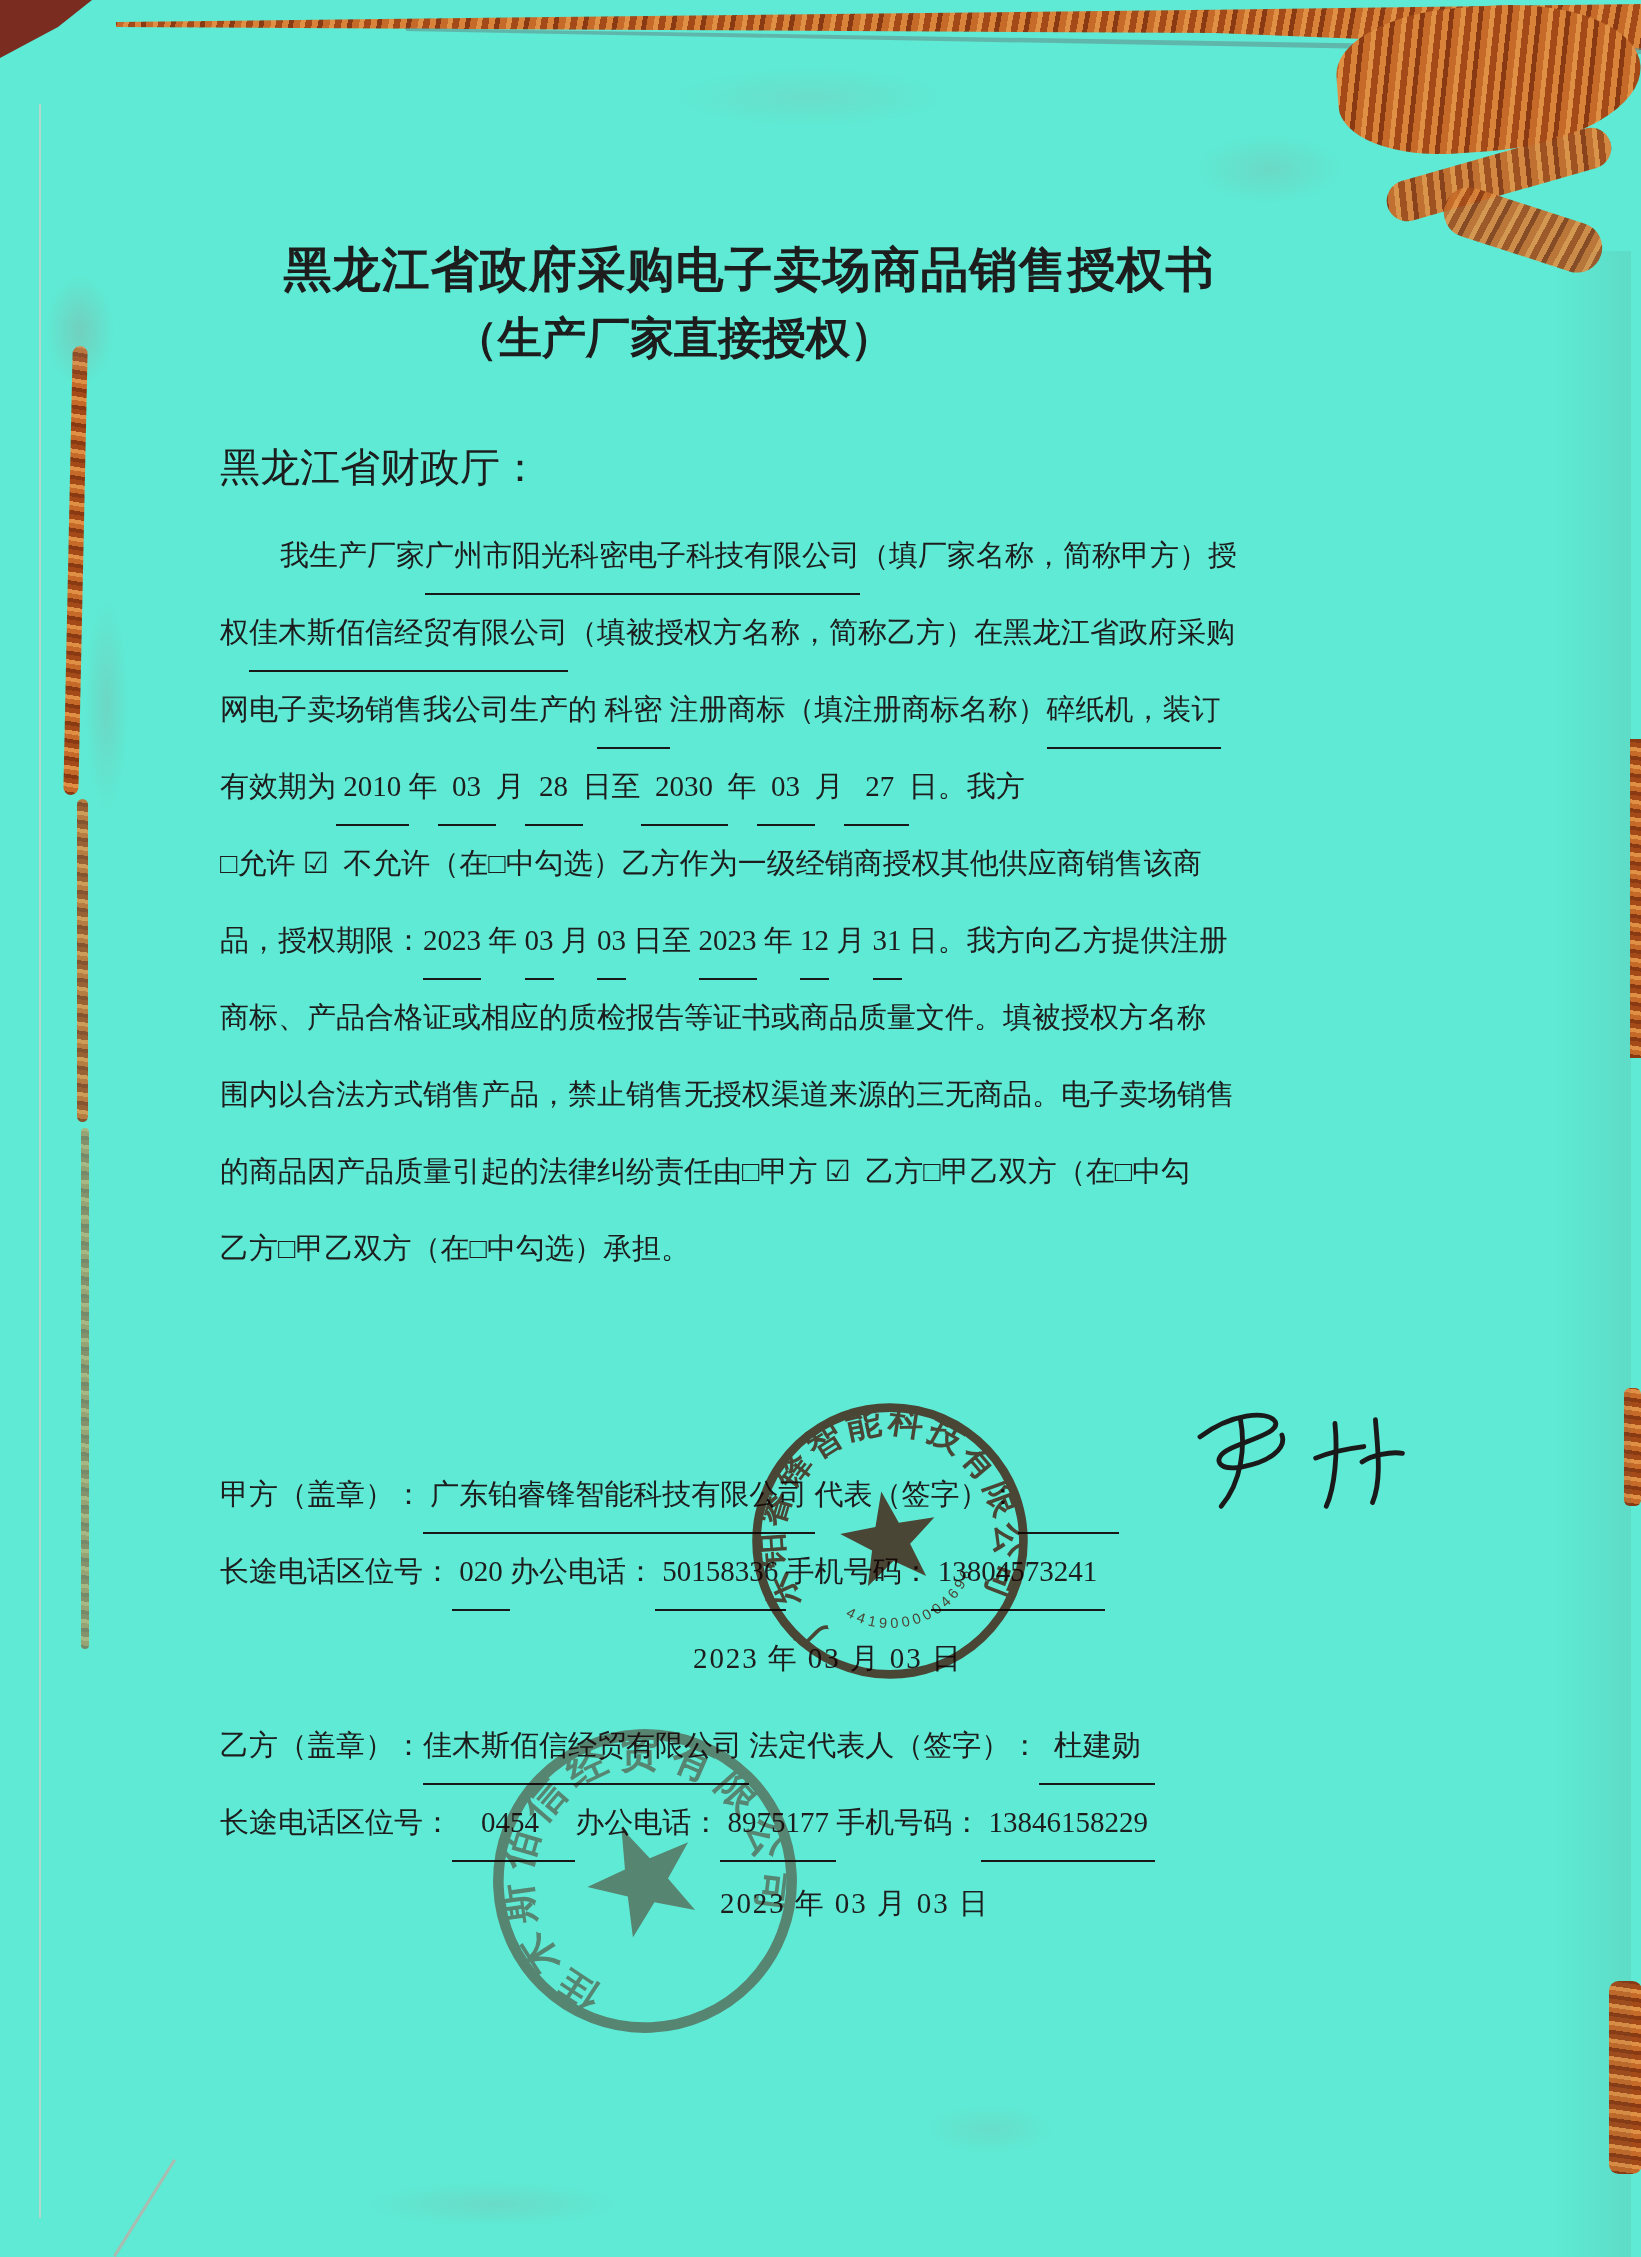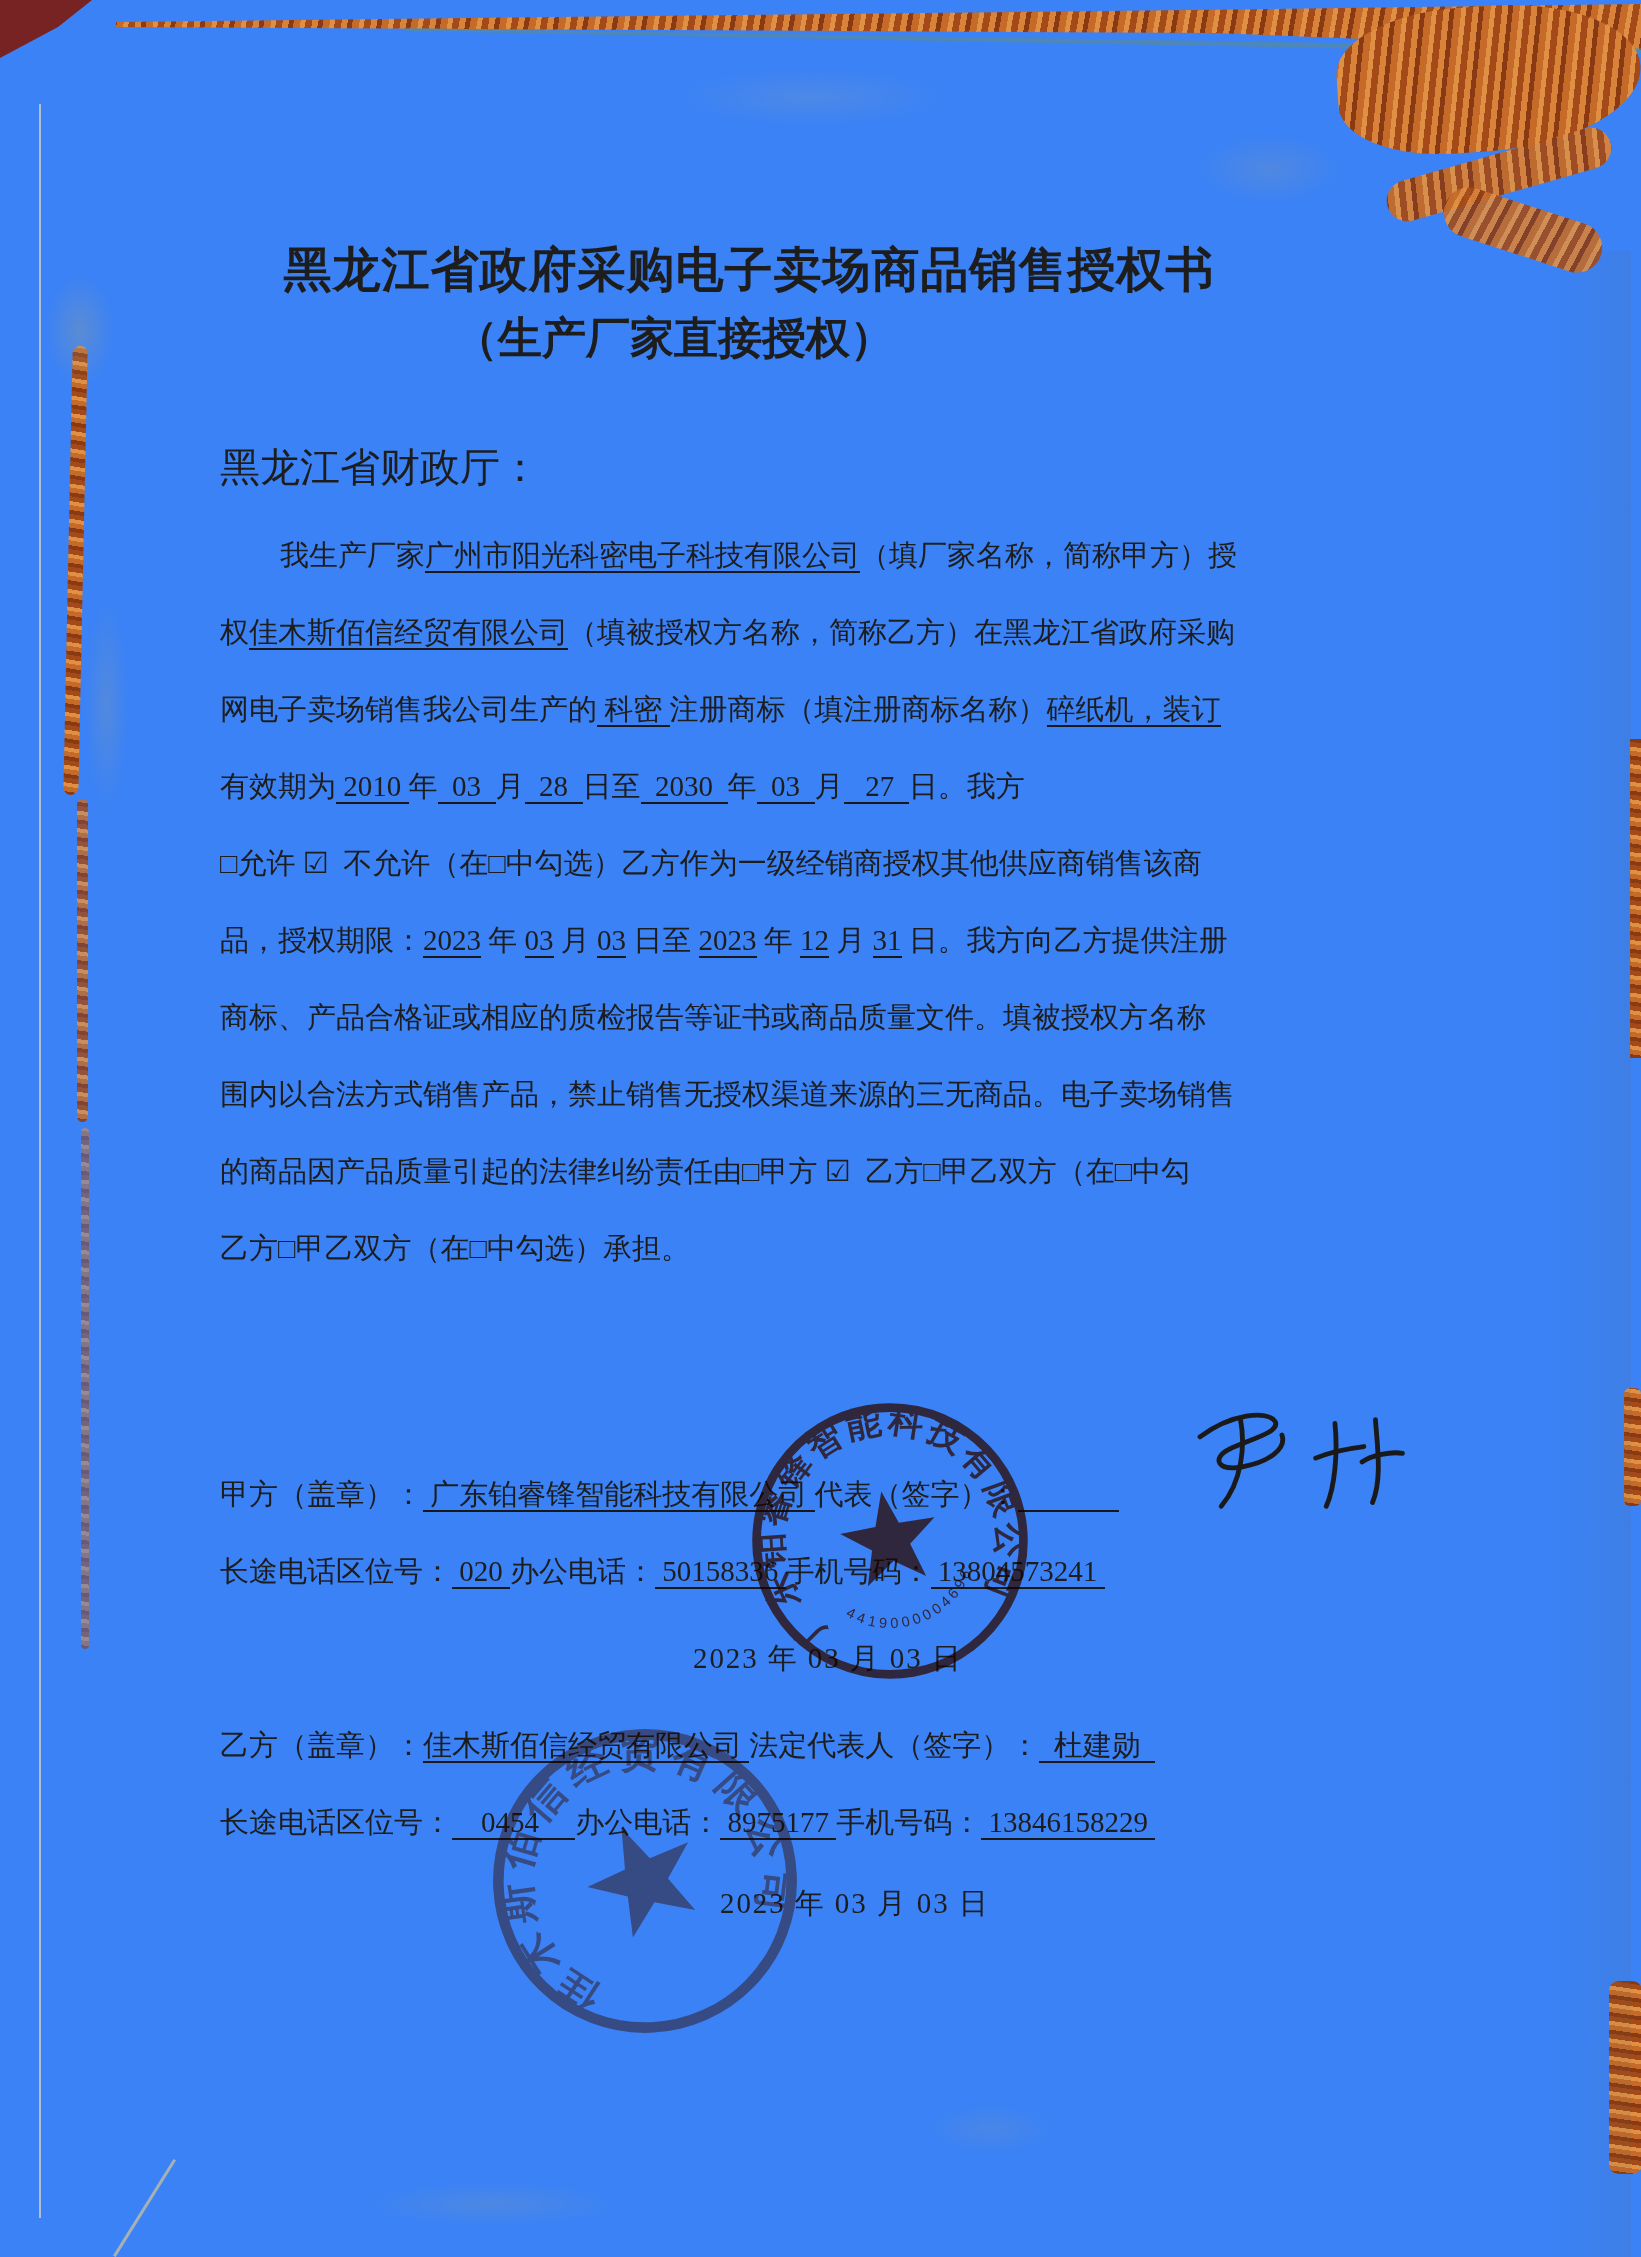--- a/index.html
+++ b/index.html
@@ -1,16 +1,16 @@
 <!DOCTYPE html>
 <html><head>
 <meta charset="utf-8">
 <style>
   html,body{margin:0;padding:0;background:#d8d4cc;}
-  .canvas{position:relative;width:1641px;height:2257px;background:#3b82f6;overflow:hidden;
+  .canvas{position:relative;width:1641px;height:2257px;background:#5eead4;overflow:hidden;
           font-family:"Liberation Serif","DejaVu Serif",serif;color:#1d1d1d;}
   
   .marble{background:repeating-linear-gradient(100deg,#8a3a12 0 4.8px,#c56a28 4.8px 11.6px,#e09044 11.6px 16.4px,#a34a18 16.4px 23px,#d9823a 23px 29px);}
   .marbleV{background:repeating-linear-gradient(8deg,#8a3a12 0 3.9px,#c56a28 3.9px 8.7px,#e09044 8.7px 12.6px,#a34a18 12.6px 17.4px);}
   .top-band{position:absolute;left:116px;top:0;width:1526px;height:62px;
             clip-path:polygon(0 22px,72% 9.7px,100% 3.9px,100% 50px,72% 33px,0 27px);}
   .top-band-teal{position:absolute;left:406px;top:0;width:1236px;height:68px;background:#5f8d86;opacity:.55;
             clip-path:polygon(0 28px,100% 48px,100% 54px,0 31px);}
   .tr-blob{position:absolute;left:1337px;top:5.8px;width:304px;height:145px;border-radius:46% 54% 58% 42%;transform:rotate(-4deg);}
   .tr-squiggle1{position:absolute;left:1383px;top:154px;width:232px;height:41px;border-radius:21px;transform:rotate(-16deg);opacity:.95;}
@@ -36,21 +36,21 @@
   .sm6{left:927px;top:2105px;width:126px;height:48px;background:radial-gradient(closest-side,rgba(150,158,148,.16),rgba(0,0,0,0));}
   
   .title1{position:absolute;left:0;top:238px;width:1498px;text-align:center;font-size:48px;font-weight:700;
           font-family:"Liberation Sans","DejaVu Sans",sans-serif;letter-spacing:1px;}
   .title2{position:absolute;left:0;top:309px;width:1336px;text-align:center;font-size:44px;font-weight:700;
           font-family:"Liberation Sans","DejaVu Sans",sans-serif;margin-left:6px;}
   .salutation{position:absolute;left:220px;top:440px;font-size:40px;}
   .para{position:absolute;left:220px;top:517px;width:1062px;font-size:29px;}
   .line{height:77px;line-height:77px;white-space:pre;}
   .indent{text-indent:60px;}
-  .u{border-bottom:2.9px solid #181818;padding-bottom:0;}
+  .u{border-bottom:2.9px solid #181818;padding-bottom:22px;}
   .abs-line{position:absolute;font-size:29px;height:77px;line-height:77px;white-space:pre;}
   .pa-line{left:220px;top:1456px;}
   .pa-phones{left:220px;top:1533px;}
   .pa-date{left:693px;top:1620px;letter-spacing:1.9px;}
   .pb-line{left:220px;top:1707px;}
   .pb-phones{left:220px;top:1784px;}
   .pb-date{left:720px;top:1865px;letter-spacing:1.9px;}
   
   .stamp{position:absolute;mix-blend-mode:multiply;}
   .stamp-a{left:745px;top:1396px;transform:rotate(-10deg);opacity:.92;}

